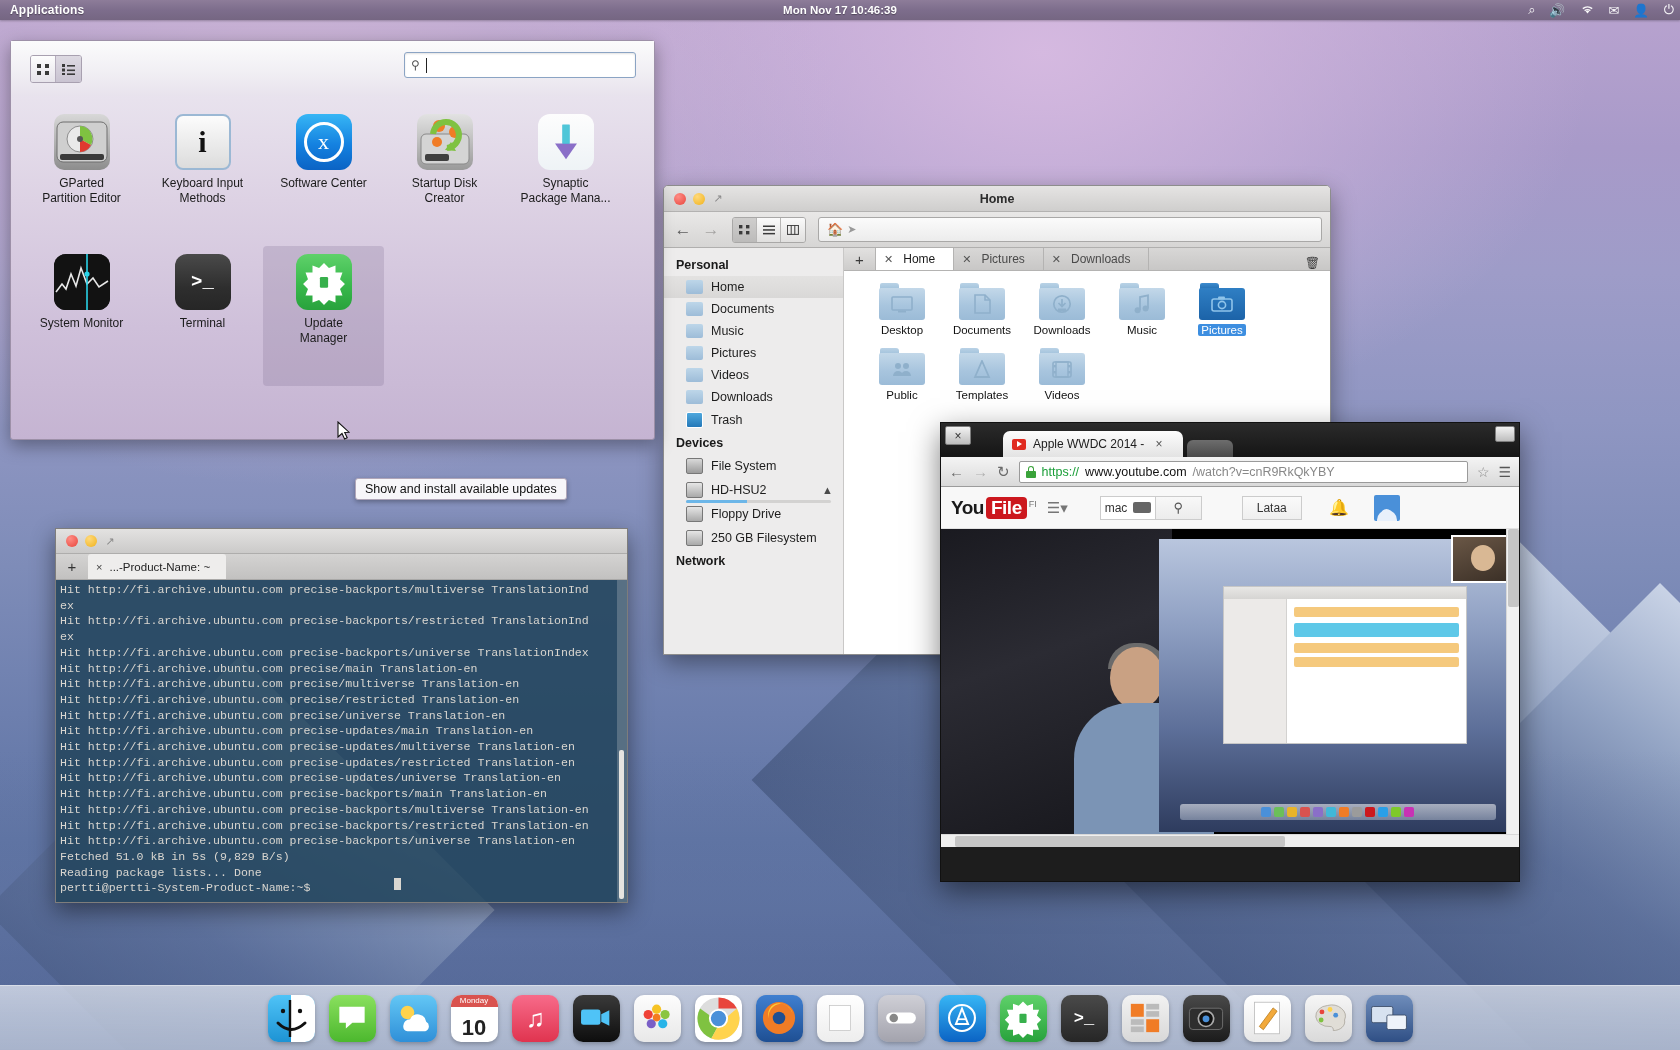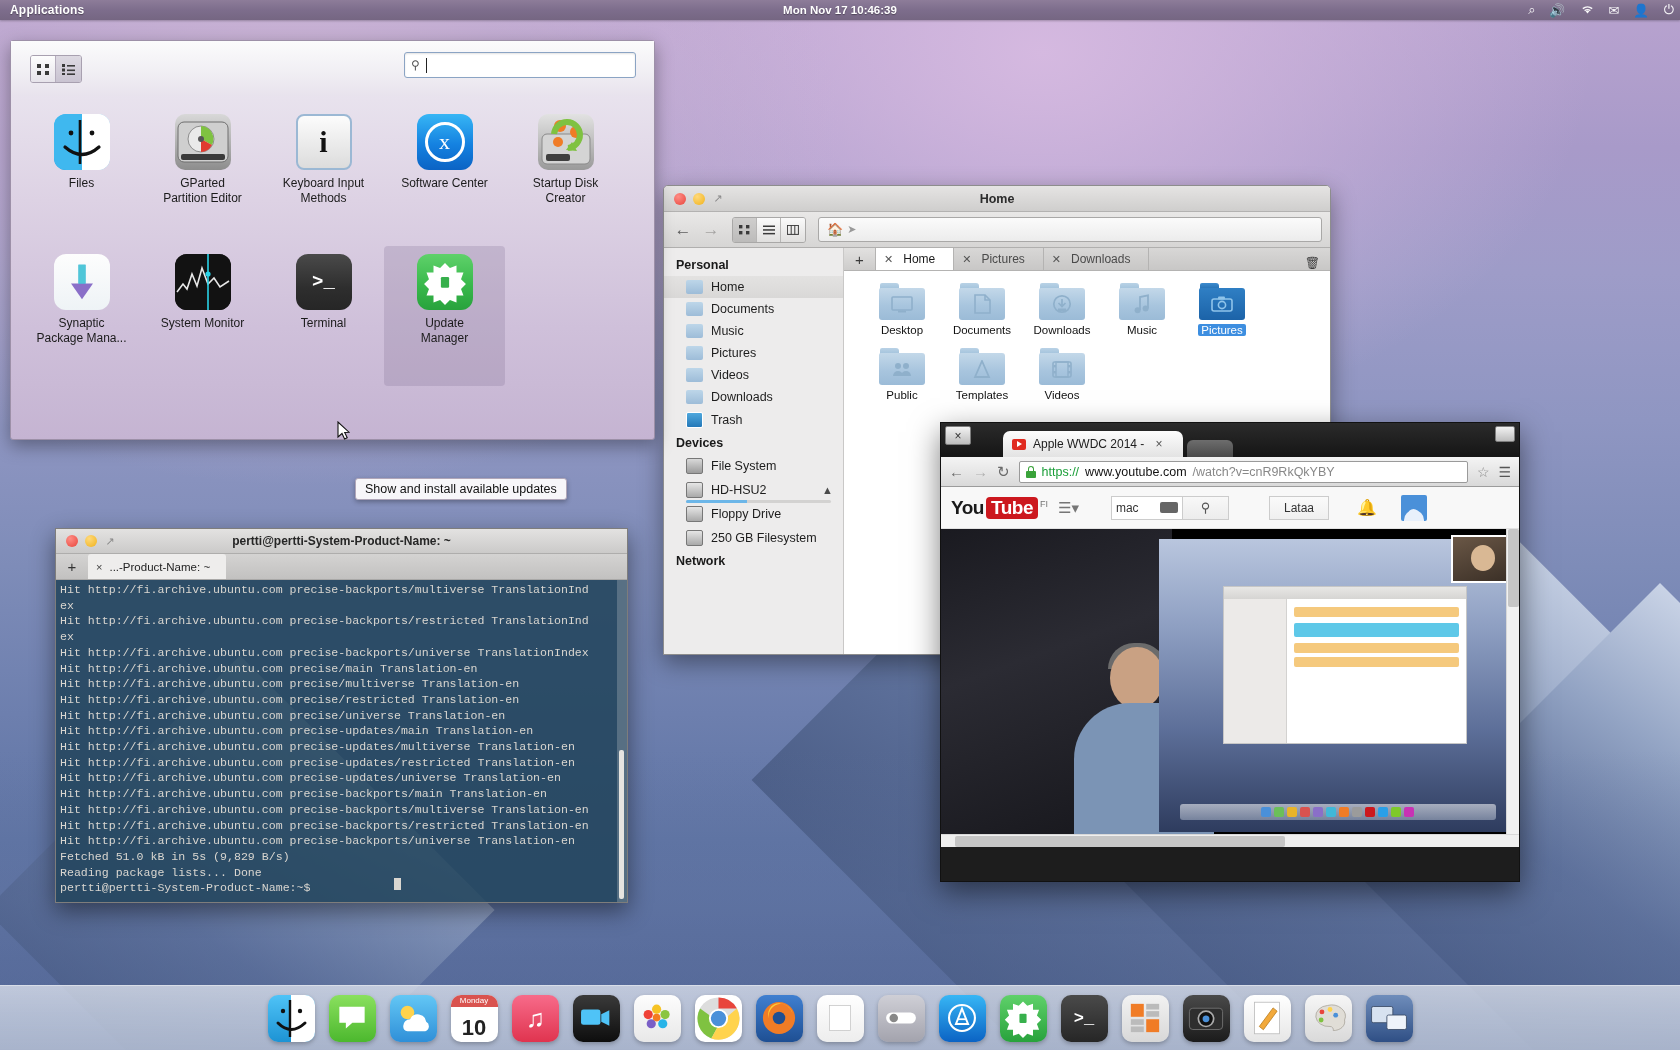--- a/index.html
+++ b/index.html
@@ -188,21 +188,21 @@
   .urlbox .rest { color:#888; }
   .cw-omni .star { font-size:14px; color:#8a8a8a; }
   .cw-omni .menu { font-size:14px; color:#555; }
   .yt-head { height:42px; background:#f8f8f8; border-bottom:1px solid #e2e2e2; display:flex; align-items:center; padding:0 10px; gap:10px; }
   .yt-logo { display:flex; align-items:center; gap:2px; }
   .yt-logo .you { font-family:"Liberation Sans",sans-serif; font-weight:bold; font-size:19px; color:#1a1a1a; letter-spacing:-.5px;}
   .yt-logo .tube { background:#cc181e; color:#fff; font-weight:bold; font-size:19px; padding:0 5px; border-radius:4px; letter-spacing:-.5px;}
   .yt-logo .cc { font-size:9px; color:#767676; align-self:flex-start; margin-top:2px; }
   .yt-burger { color:#767676; font-size:15px; }
   .yt-searchwrap { display:flex; margin-left:22px; }
-  .yt-search { width:72px; height:24px; border:1px solid #ccc; background:#fff; display:flex; align-items:center;
+  .yt-search { width:56px; height:24px; border:1px solid #ccc; background:#fff; display:flex; align-items:center;
     justify-content:space-between; padding:0 4px; font-size:12px; color:#333; }
   .kb { width:18px; height:11px; background:#666; border-radius:2px; }
   .yt-sbtn { width:46px; height:24px; border:1px solid #ccc; border-left:none; background:linear-gradient(180deg,#f8f8f8,#ececec);
     display:flex; align-items:center; justify-content:center; color:#555; font-size:13px; }
   .yt-upload { margin-left:30px; height:24px; padding:0 14px; border:1px solid #ccc; background:linear-gradient(180deg,#fafafa,#efefef);
     display:flex; align-items:center; font-size:12px; color:#333; }
   .yt-bell { margin-left:18px; font-size:16px; color:#767676; }
   .yt-avatar { margin-left:14px; width:26px; height:26px; border-radius:2px; background:#4a90d9;
     display:flex; align-items:flex-end; justify-content:center; overflow:hidden; }
   .yt-avatar .h { width:11px; height:11px; border-radius:50%; background:#e8f0fb; margin-bottom:-2px; position:relative; top:-3px;}
@@ -318,33 +318,20 @@
     </div>
     <div class="am-search">
       <span class="sicon">⚲</span>
       <span class="ph"></span>
       <span class="caret"></span>
     </div>
   </div>
   <div class="am-body">
     <div class="am-grid">
 
-      <div class="am-item">
-        <div class="ico ico-files">
-          <svg class="face" viewBox="0 0 56 56">
-              <rect x="28" y="0" width="28" height="56" fill="#ffffff"></rect>
-              <rect x="0" y="0" width="28" height="56" fill="#3fb8ef"></rect>
-          <circle cx="17" cy="19" r="2.4" fill="#111"></circle>
-              <circle cx="38" cy="19" r="2.4" fill="#111"></circle>
-          <path d="M11 33 Q28 48 45 33" stroke="#111" stroke-width="3.2" fill="none" stroke-linecap="round"></path>
-          <path d="M26 6 L26 50" stroke="#111" stroke-width="2.6"></path>
-            </svg>
-        </div>
-        <div class="lbl">Files</div>
-      </div>
 
       <div class="am-item">
         <div class="ico ico-gparted">
           <svg viewBox="0 0 56 56" width="56" height="56">
               <rect x="3" y="8" width="50" height="40" rx="6" fill="#cfcfcf" stroke="#6f6f6f"></rect>
               <circle cx="26" cy="25" r="13" fill="#e9e9e9" stroke="#8d8d8d"></circle>
               <path d="M26 25 L26 12 A13 13 0 0 1 37 31 Z" fill="#7fc241"></path>
               <path d="M26 25 L37 31 A13 13 0 0 1 26 38 Z" fill="#e03b2f"></path>
               <circle cx="26" cy="25" r="3" fill="#555"></circle>
               <rect x="6" y="40" width="44" height="6" rx="2" fill="#3a3a3a"></rect>
@@ -681,21 +668,21 @@
       <span class="sch">https://</span>
         <span class="host">www.youtube.com</span>
         <span class="rest">/watch?v=cnR9RkQkYBY</span>
     </div>
     <span class="star">☆</span>
     <span class="menu">☰</span>
   </div>
   <div class="yt-head">
     <div class="yt-logo">
       <span class="you">You</span>
-      <span class="tube">Tube</span>
+      <span class="tube">File</span>
       <span class="cc">FI</span>
     </div>
     <span class="yt-burger">☰▾</span>
     <div class="yt-searchwrap">
       <div class="yt-search">
         <span>mac</span>
         <span class="kb"></span>
       </div>
       <div class="yt-sbtn">⚲</div>
     </div>
@@ -753,21 +740,20 @@
   </div>
 </div>
 
 <div id="termwin">
   <div class="tw-title">
     <div class="traffic">
       <div class="tl red"></div>
       <div class="tl yel"></div>
       <div class="tl exp">↗</div>
     </div>
-    <div class="t">pertti@pertti-System-Product-Name: ~</div>
   </div>
   <div class="tw-tabs">
     <div class="plus">+</div>
     <div class="tw-tab">
       <span class="x">×</span>
       <span>...-Product-Name: ~</span>
     </div>
   </div>
   <div class="tw-body">
     <pre>Hit http://fi.archive.ubuntu.com precise-backports/multiverse TranslationInd

